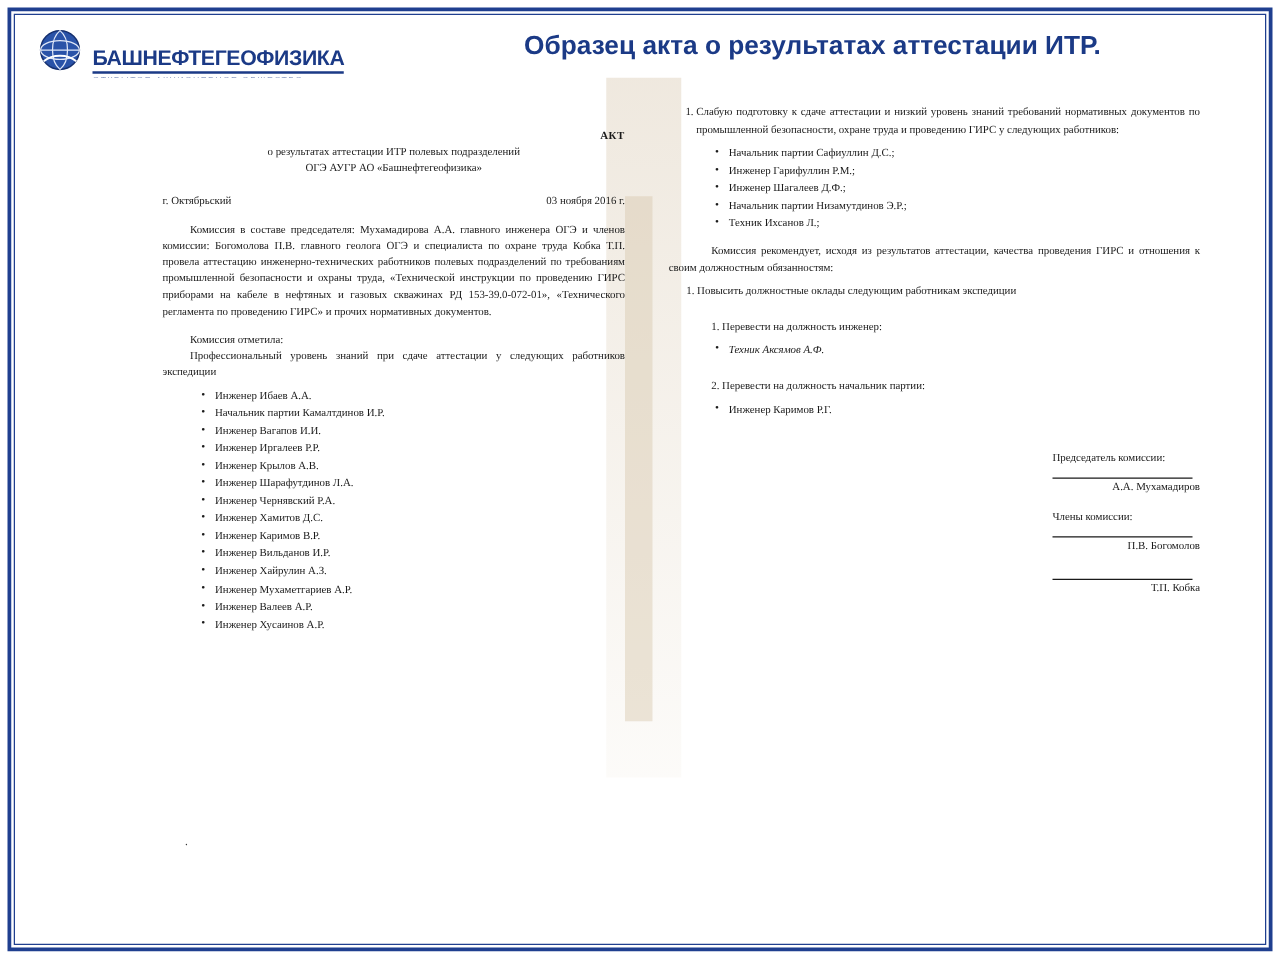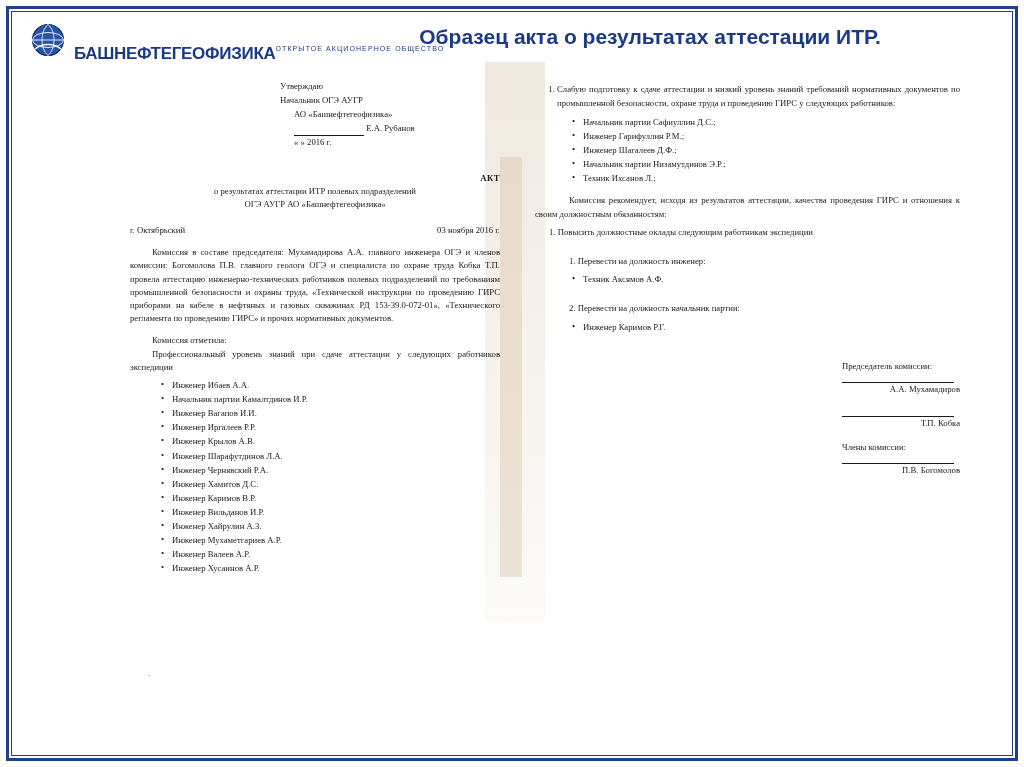--- a/index.html
+++ b/index.html
@@ -52,21 +52,21 @@
     gap: 8px;
   }
   .logo-globe {
     width: 36px;
     height: 36px;
     flex: 0 0 36px;
     position: relative;
   }
   .logo-text {
     display: flex;
-    flex-direction: row;
+    flex-direction: column;
     line-height: 1;
     margin-top: 26px;
   }
   .logo-main {
     font-family: "Liberation Sans", sans-serif;
     font-weight: bold;
     font-size: 17px;
     color: #1b3a86;
     letter-spacing: -0.3px;
     white-space: nowrap;
@@ -265,30 +265,20 @@
   </div>
 
   <div class="slide-title">Образец акта о результатах аттестации ИТР.</div>
 
   <div class="doc-image">
     <div class="paper-tint"></div>
     <div class="paper-tint2"></div>
 
     <div class="col col-left">
 
-      <div class="approve-block">
-        <div>Утверждаю</div>
-        <div>Начальник ОГЭ АУГР</div>
-        <div style="padding-left:14px;">АО «Башнефтегеофизика»</div>
-        <div style="padding-left:14px;">
-          <span class="sign-line"></span>
-          <span>Е.А. Рубанов</span>
-        </div>
-        <div style="padding-left:14px;">«     »                        2016 г.</div>
-      </div>
 
       <div class="act-title">АКТ</div>
       <div class="act-sub">о результатах аттестации ИТР полевых подразделений</div>
       <div class="act-sub">ОГЭ АУГР АО «Башнефтегеофизика»</div>
 
       <div class="city-row">
         <span>г. Октябрьский</span>
         <span>03 ноября 2016 г.</span>
       </div>
 
@@ -336,44 +326,44 @@
 
       <div style="margin-top:5px; padding-left:14px;">
         <span>1.</span>
         <span>Повысить должностные оклады следующим работникам экспедиции</span>
       </div>
 
       <div style="margin-top:16px; padding-left:34px;">
         <span>1.</span>
         <span>Перевести на должность инженер:</span>
       </div>
-      <ul class="bullets" style="padding-left:48px;">
+      <ul class="bullets" style="padding-left:48px;font-style:italic;">
         <li>Техник Аксямов А.Ф.</li>
       </ul>
 
       <div style="margin-top:16px; padding-left:34px;">
         <span>2.</span>
         <span>Перевести на должность начальник партии:</span>
       </div>
       <ul class="bullets" style="padding-left:48px;">
         <li>Инженер Каримов Р.Г.</li>
       </ul>
 
       <div class="sig-table">
         <div class="sig-row">
           <span class="sig-label">Председатель комиссии:</span>
           <span class="sig-rule"></span>
           <span>А.А. Мухамадиров</span>
         </div>
         <div class="sig-row">
+          <span class="sig-label">Члены комиссии:</span>
+          <span class="sig-rule"></span>
+          <span>П.В. Богомолов</span>
+        </div>
+        <div class="sig-row">
           <span class="sig-label"></span>
           <span class="sig-rule"></span>
           <span>Т.П. Кобка</span>
         </div>
-        <div class="sig-row">
-          <span class="sig-label">Члены комиссии:</span>
-          <span class="sig-rule"></span>
-          <span>П.В. Богомолов</span>
-        </div>
       </div>
     </div>
   </div>
 </div>
 
 </body></html>

